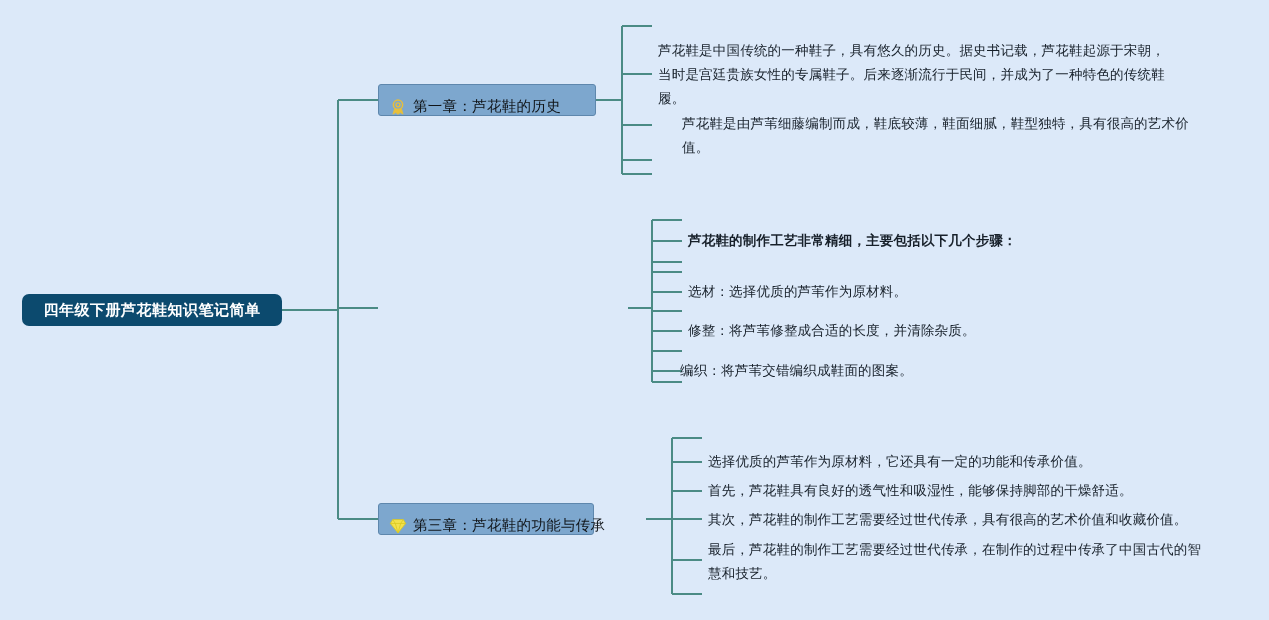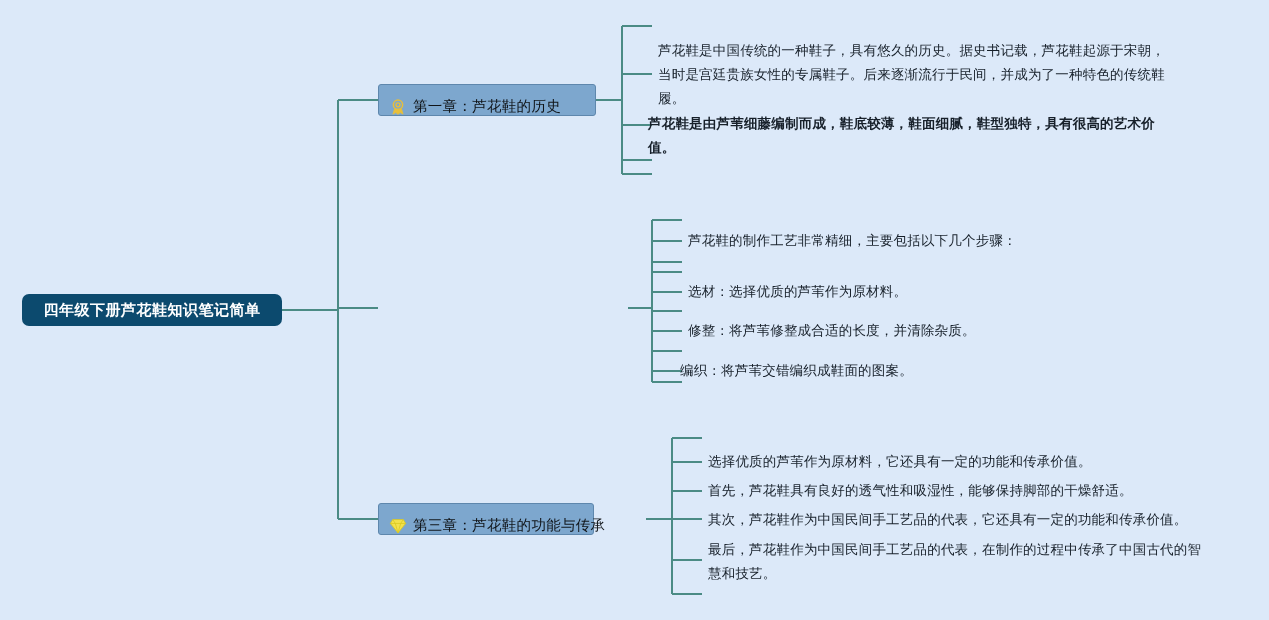--- a/index.html
+++ b/index.html
@@ -147,26 +147,26 @@
       <circle cx="12" cy="9" r="6.2" fill="none" stroke="#e8bf3a" stroke-width="2"></circle>
       <circle cx="12" cy="9" r="2.6" fill="none" stroke="#e8bf3a" stroke-width="1.8"></circle>
       <path d="M7.4,14.2 L5.2,21.5 L9,19.4 L12,21.8 L15,19.4 L18.8,21.5 L16.6,14.2" fill="#e8bf3a" stroke="#e8bf3a" stroke-width="1" stroke-linejoin="round"></path>
     </svg>
     <span class="chapter-label">第一章：芦花鞋的历史</span>
   </div>
 
   <div class="leaf" style="left:658px; top:39px; width:512px;">
     <p>芦花鞋是中国传统的一种鞋子，具有悠久的历史。据史书记载，芦花鞋起源于宋朝，当时是宫廷贵族女性的专属鞋子。后来逐渐流行于民间，并成为了一种特色的传统鞋履。</p>
   </div>
-  <div class="leaf" style="left:648px; top:112px; width:512px;font-weight:bold;">
+  <div class="leaf" style="left:682px; top:112px; width:512px;">
     <p>芦花鞋是由芦苇细藤编制而成，鞋底较薄，鞋面细腻，鞋型独特，具有很高的艺术价值。</p>
   </div>
 
 
-  <div class="leaf" style="left:688px; top:229px; width:460px;">
+  <div class="leaf" style="left:688px; top:229px; width:460px;font-weight:bold;">
     <p>芦花鞋的制作工艺非常精细，主要包括以下几个步骤：</p>
   </div>
   <div class="leaf" style="left:688px; top:280px; width:460px;">
     <p>选材：选择优质的芦苇作为原材料。</p>
   </div>
   <div class="leaf" style="left:688px; top:319px; width:460px;">
     <p>修整：将芦苇修整成合适的长度，并清除杂质。</p>
   </div>
   <div class="leaf" style="left:680px; top:359px; width:460px;">
     <p>编织：将芦苇交错编织成鞋面的图案。</p>
@@ -180,19 +180,19 @@
     <span class="chapter-label">第三章：芦花鞋的功能与传承</span>
   </div>
 
   <div class="leaf" style="left:708px; top:450px; width:500px;">
     <p>选择优质的芦苇作为原材料，它还具有一定的功能和传承价值。</p>
   </div>
   <div class="leaf" style="left:708px; top:479px; width:500px;">
     <p>首先，芦花鞋具有良好的透气性和吸湿性，能够保持脚部的干燥舒适。</p>
   </div>
   <div class="leaf" style="left:708px; top:508px; width:510px;">
-    <p>其次，芦花鞋作为中国民间手工艺品的代表，它还具有一定的功能和传承价值。</p>
+    <p>其次，芦花鞋的制作工艺需要经过世代传承，具有很高的艺术价值和收藏价值。</p>
   </div>
   <div class="leaf" style="left:708px; top:538px; width:500px;">
-    <p>最后，芦花鞋作为中国民间手工艺品的代表，在制作的过程中传承了中国古代的智慧和技艺。</p>
+    <p>最后，芦花鞋的制作工艺需要经过世代传承，在制作的过程中传承了中国古代的智慧和技艺。</p>
   </div>
 
 </div>
 
 </body></html>

